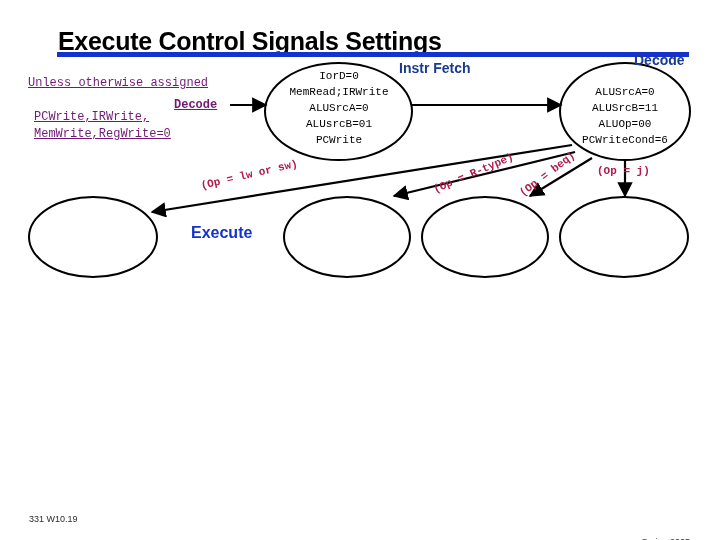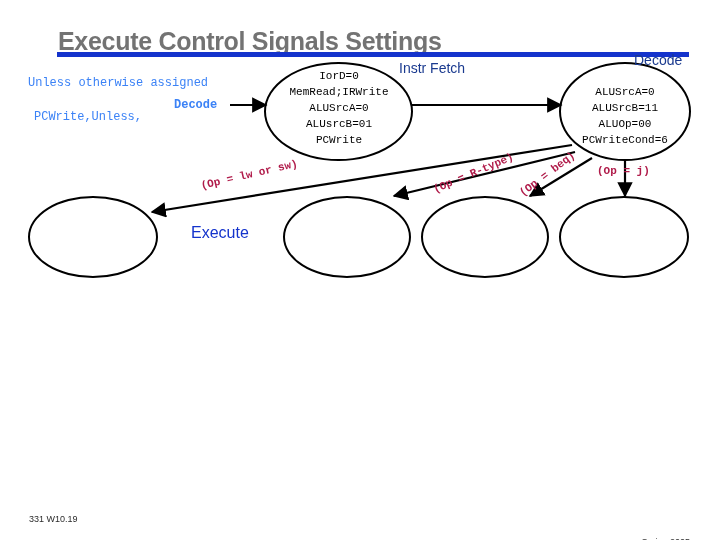--- a/index.html
+++ b/index.html
@@ -18,40 +18,41 @@
   }
 
   
   #title {
     position: absolute;
     left: 58px;
     top: 27px;
     font-family: "Liberation Sans", sans-serif;
     font-size: 25px;
     font-weight: bold;
-    color: #737373;
+    color: #000000;
     letter-spacing: -0.3px;
     white-space: nowrap;
   }
   #title-bar {
     position: absolute;
     left: 57px;
     top: 52px;
     width: 632px;
     height: 5px;
     background: #1433cc;
   }
 
   
   .mono {
     font-family: "Liberation Mono", "DejaVu Sans Mono", monospace;
     font-size: 12px;
-    color: #3b82f6;
+    color: #701a75;
     white-space: nowrap;
     line-height: 17px;
+    text-decoration: underline;
   }
   .mono.bold { font-weight: bold; }
 
   #legend-head {
     position: absolute;
     left: 28px;
     top: 75px;
   }
   #legend-body {
     position: absolute;
@@ -62,21 +63,21 @@
     position: absolute;
     left: 174px;
     top: 97px;
   }
 
   
   .stage-caption {
     position: absolute;
     font-family: "Liberation Sans", sans-serif;
     font-size: 14px;
-    font-weight: normal;
+    font-weight: bold;
     color: #1a3a8f;
     white-space: nowrap;
   }
   #cap-instr-fetch { left: 399px; top: 60px; }
   #cap-decode      { left: 634px; top: 52px; }
   #cap-execute     { left: 191px; top: 224px; color:#1433cc; font-size:16px; }
 
   
   .ellipse {
     position: absolute;
@@ -143,21 +144,22 @@
 </head>
 <body>
 
 <div id="slide">
 
   <div id="title">Execute Control Signals Settings</div>
   <div id="title-bar"></div>
 
   <div id="legend-head" class="mono">Unless otherwise assigned</div>
   <div id="legend-body">
-    <div class="mono">PCWrite,Unless,</div>
+    <div class="mono">PCWrite,IRWrite,</div>
+    <div class="mono">MemWrite,RegWrite=0</div>
   </div>
 
   <div id="start-label" class="mono bold">Decode</div>
 
   <svg id="wires" viewBox="0 0 720 540" xmlns="http://www.w3.org/2000/svg">
     <defs>
       <marker id="ah" viewBox="0 0 10 10" refX="9" refY="5" markerWidth="7" markerHeight="7" orient="auto-start-reverse">
         <path d="M 0 0 L 10 5 L 0 10 z" fill="#000000"></path>
       </marker>
     </defs>

